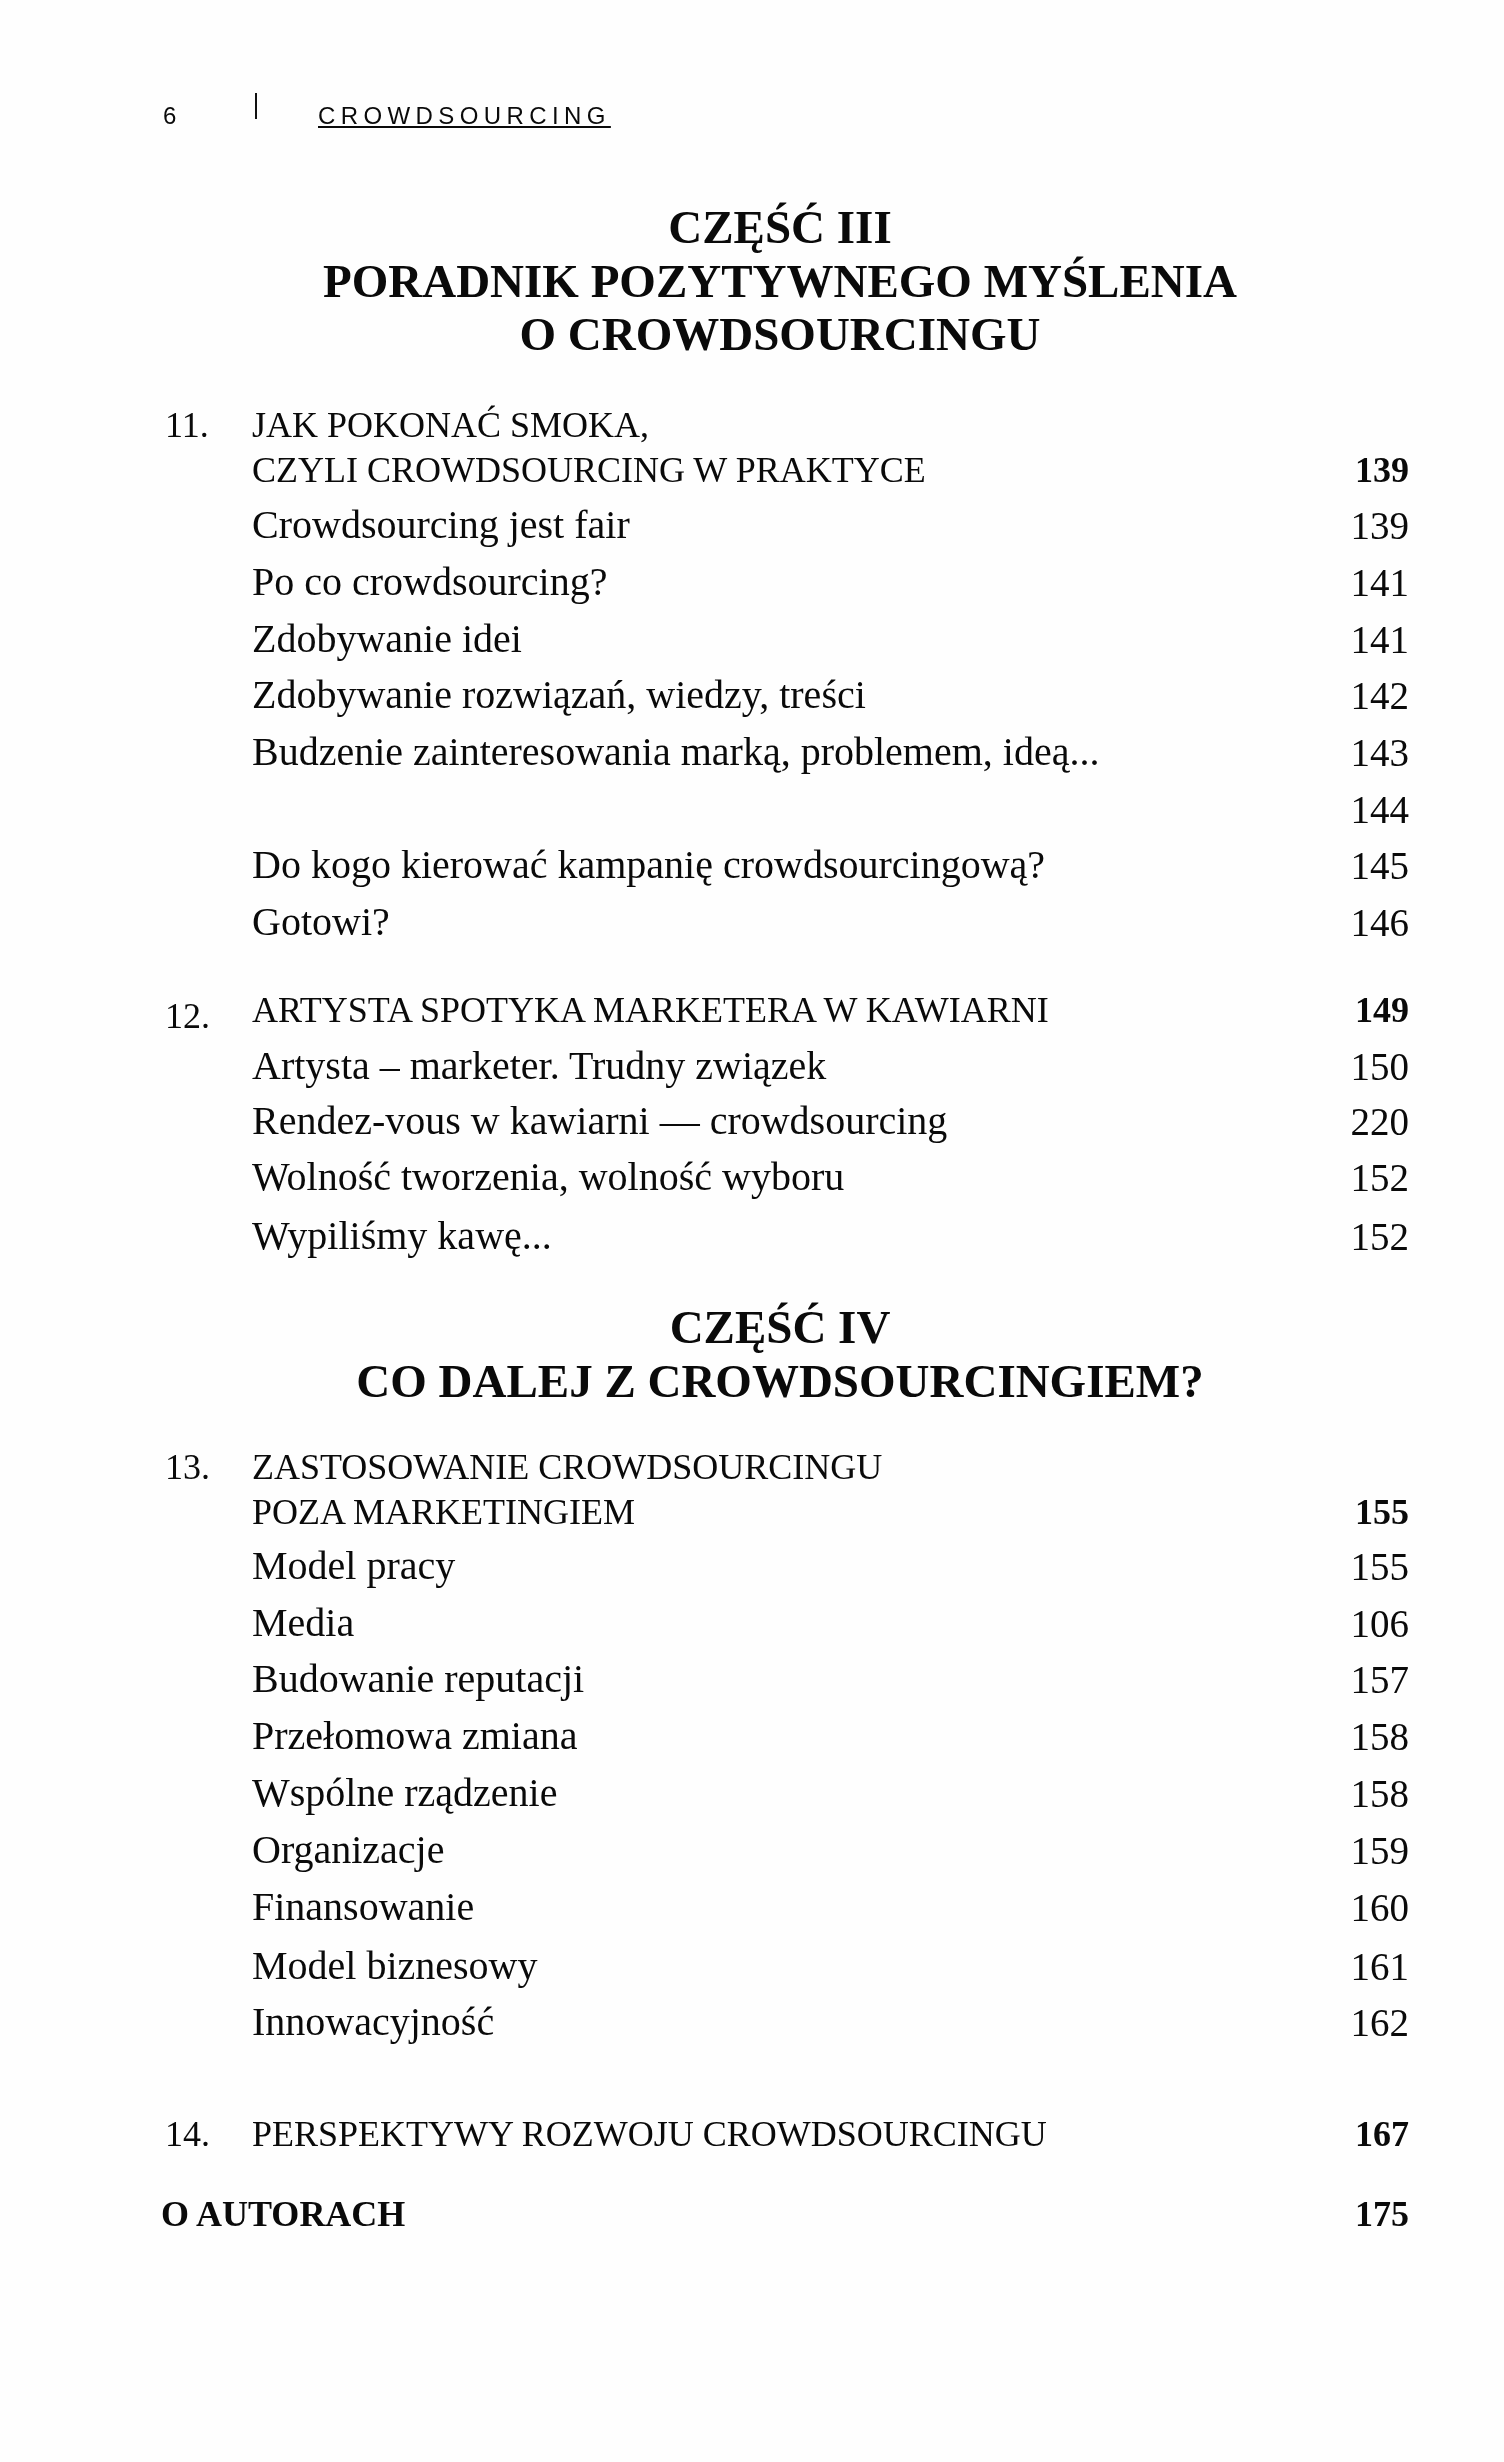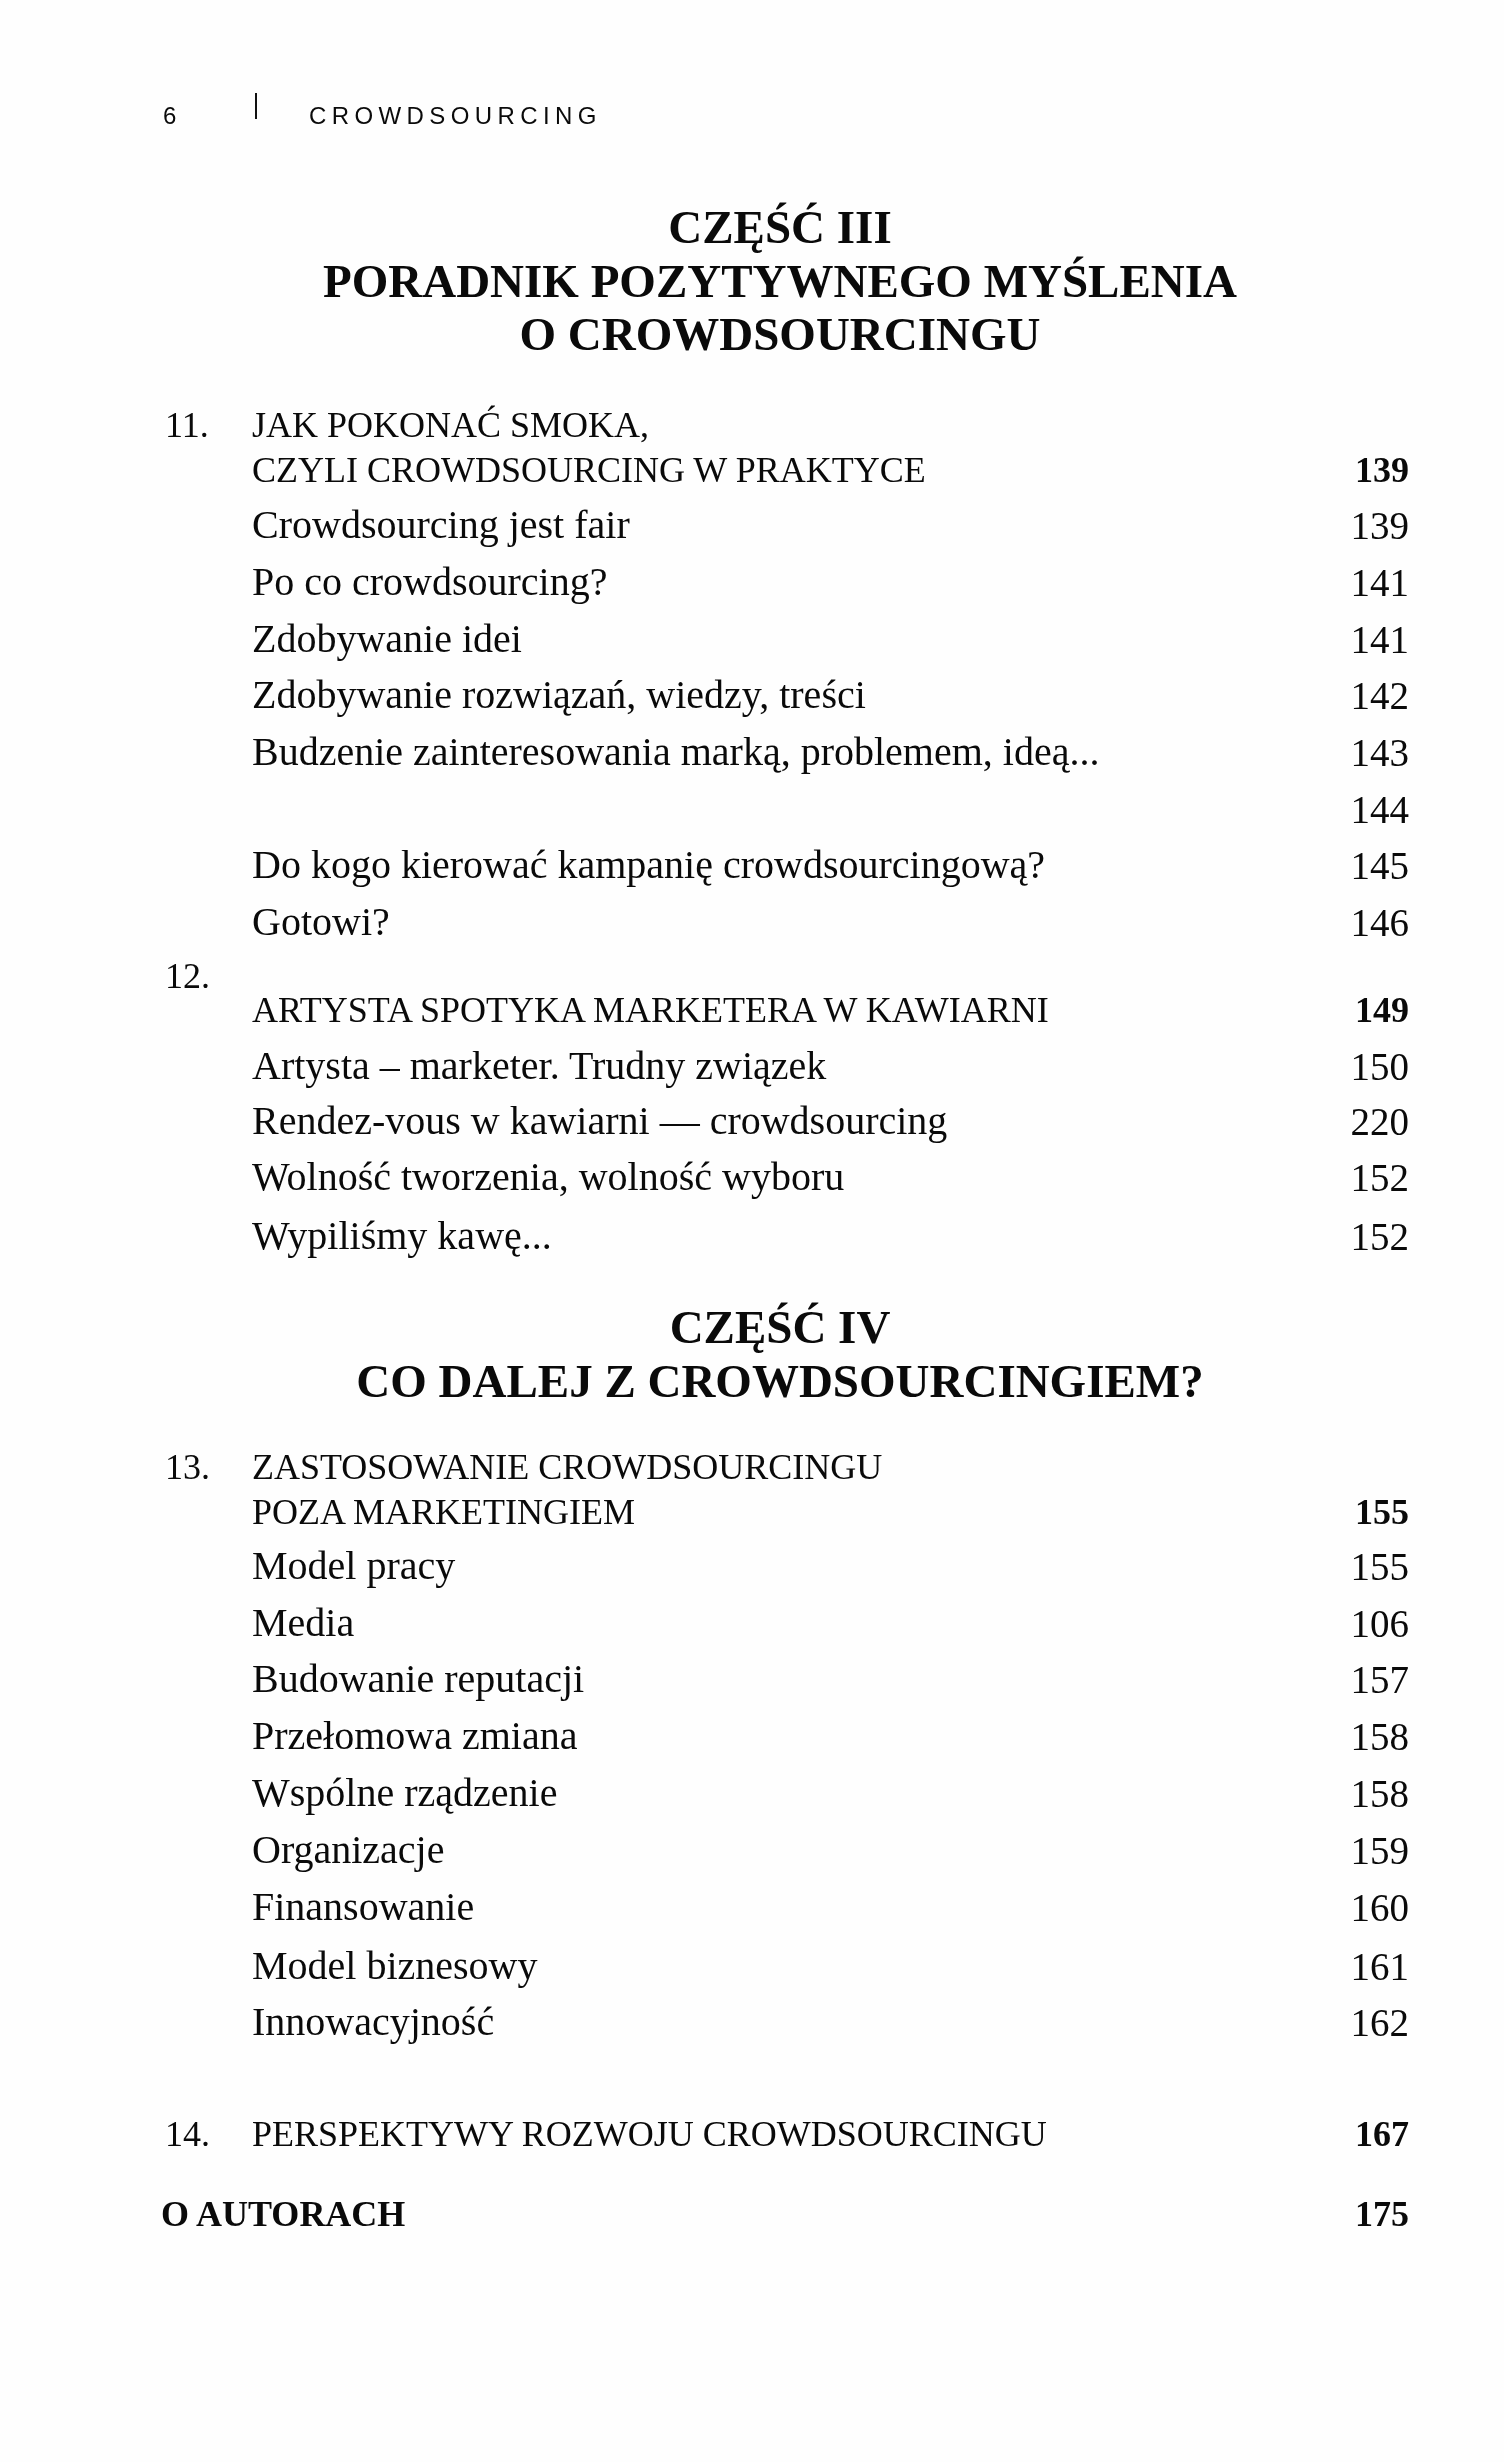--- a/index.html
+++ b/index.html
@@ -4,21 +4,21 @@
 <style>
   html, body { margin: 0; padding: 0; background: #ffffff; }
   body { width: 1505px; height: 2462px; position: relative; overflow: hidden; color: #0a0a0a; }
   .page { position: absolute; left: 0; top: 0; width: 1505px; height: 2462px; background: #fefefe; }
   .abs { position: absolute; white-space: nowrap; line-height: 1; }
   .center-line { transform: translateY(-50%); }
 
   .running-head { font-family: "Liberation Sans", "DejaVu Sans", sans-serif; font-size: 24px; letter-spacing: 5.4px; }
   .rh-num { left: 163px; top: 104px; }
   .rh-bar { left: 255px; top: 93px; width: 2.3px; height: 26px; background: #111; }
-  .rh-title { left: 309px; top: 104px; }
+  .rh-title { left: 318px; top: 104px; text-decoration: underline; }
 
   .part { font-family: "Liberation Serif", "DejaVu Serif", serif; font-weight: bold; font-size: 47px; left: 0; width: 1560px; text-align: center; letter-spacing: 0px; }
 
   .chap-num { font-family: "Liberation Serif", "DejaVu Serif", serif; font-weight: normal; font-size: 36px; left: 165px; text-align: right; }
   .chap-title { font-family: "Liberation Serif", "DejaVu Serif", serif; font-weight: normal; font-size: 36px; left: 252px; }
   .chap-page { font-family: "Liberation Serif", "DejaVu Serif", serif; font-weight: bold; font-size: 36px; right: 96px; text-align: right; }
 
   .entry { font-family: "Liberation Serif", "DejaVu Serif", serif; font-size: 40px; left: 252px; }
   .entry-page { font-family: "Liberation Serif", "DejaVu Serif", serif; font-size: 39px; right: 96px; text-align: right; }
 
@@ -51,21 +51,21 @@
   <div class="abs entry center-line" style="top:695px">Zdobywanie rozwiązań, wiedzy, treści</div>
   <div class="abs entry-page center-line" style="top:695px">142</div>
   <div class="abs entry center-line" style="top:752px">Budzenie zainteresowania marką, problemem, ideą...</div>
   <div class="abs entry-page center-line" style="top:752px">143</div>
   <div class="abs entry-page center-line" style="top:809px">144</div>
   <div class="abs entry center-line" style="top:865px">Do kogo kierować kampanię crowdsourcingową?</div>
   <div class="abs entry-page center-line" style="top:865px">145</div>
   <div class="abs entry center-line" style="top:922px">Gotowi?</div>
   <div class="abs entry-page center-line" style="top:922px">146</div>
 
-  <div class="abs chap-num center-line" style="top:976px">12.</div>
+  <div class="abs chap-num center-line" style="top:1016px">12.</div>
   <div class="abs chap-title center-line" style="top:1010px">ARTYSTA SPOTYKA MARKETERA W KAWIARNI</div>
   <div class="abs chap-page center-line" style="top:1010px">149</div>
 
   <div class="abs entry center-line" style="top:1066px">Artysta – marketer. Trudny związek</div>
   <div class="abs entry-page center-line" style="top:1066px">150</div>
   <div class="abs entry center-line" style="top:1121px">Rendez-vous w kawiarni — crowdsourcing</div>
   <div class="abs entry-page center-line" style="top:1121px">220</div>
   <div class="abs entry center-line" style="top:1177px">Wolność tworzenia, wolność wyboru</div>
   <div class="abs entry-page center-line" style="top:1177px">152</div>
   <div class="abs entry center-line" style="top:1236px">Wypiliśmy kawę...</div>

